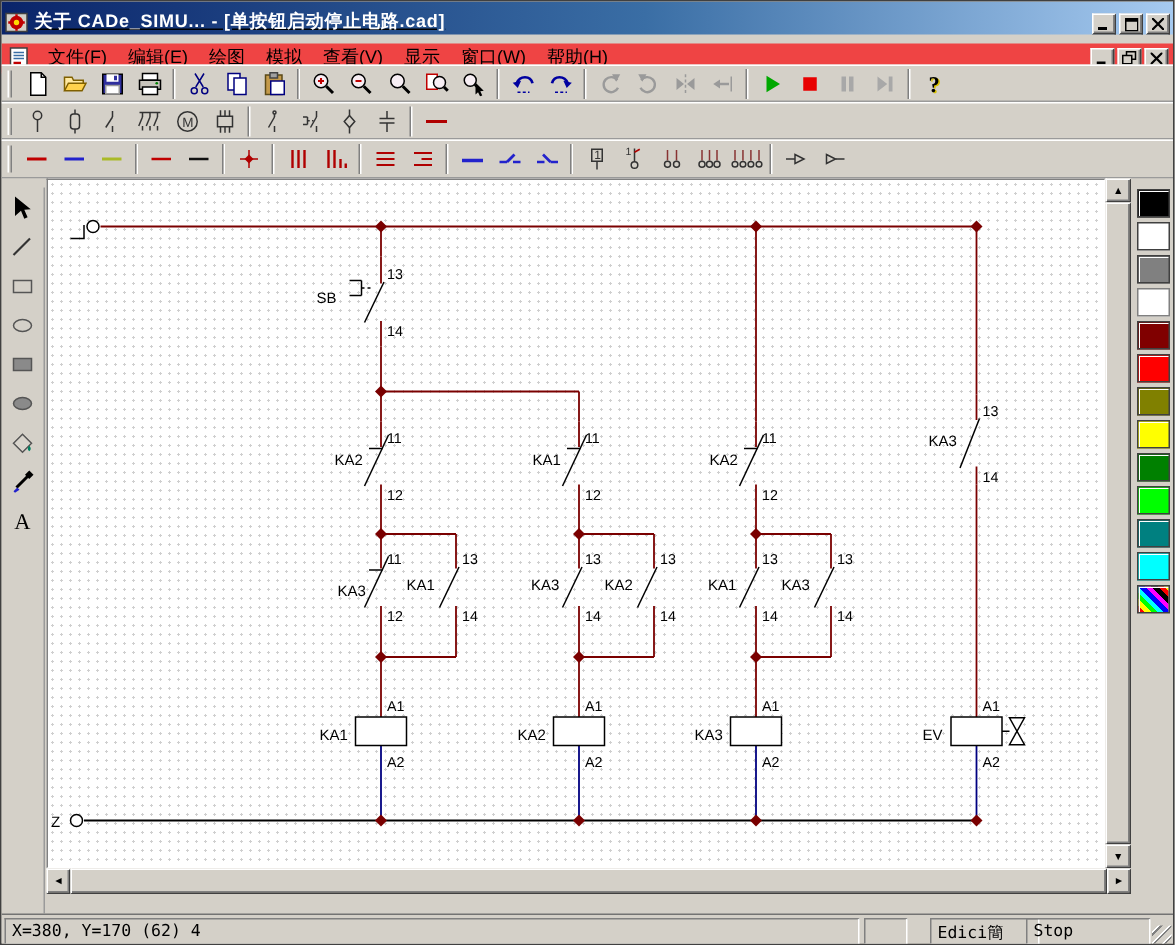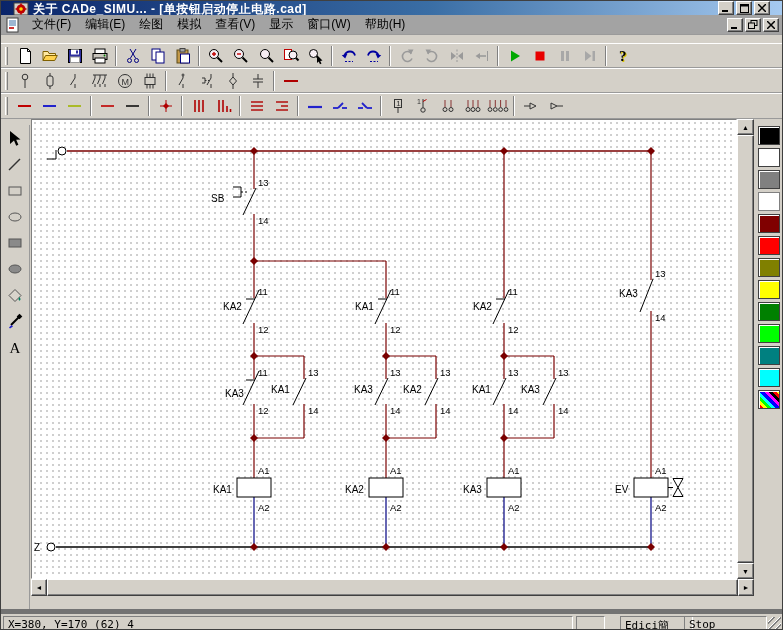--- a/index.html
+++ b/index.html
@@ -2,31 +2,31 @@
 <html><head>
 <meta charset="utf-8">
 <style>
   html,body{margin:0;padding:0;background:#6b6b6b;}
   *{box-sizing:border-box;}
   .win{position:relative;width:783px;height:630px;background:#d4d0c8;overflow:hidden;
        font-family:"Liberation Sans",sans-serif;border:1px solid #404040;}
   
   .titlebar{position:absolute;left:0;top:0;width:100%;height:22px;
     background:linear-gradient(90deg,#0a246a 0%,#3a6ea5 55%,#a6caf0 100%);
-    display:flex;align-items:flex-start;padding:0 12px;}
+    display:flex;align-items:flex-end;padding:0 2px;text-decoration:underline;}
   .titlebar .title-text{color:#fff;font-weight:bold;font-size:12px;margin-left:4px;
     white-space:nowrap;letter-spacing:.5px;}
   .app-icon{width:16px;height:16px;display:inline-block;}
   .win-btns{margin-left:auto;display:flex;gap:2px;}
   .cbtn{width:16px;height:14px;background:#d4d0c8;border:1px solid;
     border-color:#fff #404040 #404040 #fff;box-shadow:inset -1px -1px 0 #808080;
     display:flex;align-items:center;justify-content:center;font-size:9px;line-height:1;
     color:#000;padding:0;}
   
-  .menubar{position:absolute;left:0;top:14px;width:100%;height:20px;background:#a3a3a3;
+  .menubar{position:absolute;left:0;top:28px;width:100%;height:20px;background:#ef4444;
     display:flex;align-items:center;font-size:12px;border-bottom:1px solid #9a9a9a;}
   .menu-item{padding:0 7px;line-height:19px;color:#000;white-space:nowrap;}
   .doc-icon{width:17px;height:16px;margin:0 3px 0 4px;}
   .child-btns{margin-left:auto;display:flex;gap:2px;margin-right:3px;}
   
   .toolbar{position:absolute;left:0;width:100%;background:#d4d0c8;display:flex;
     align-items:center;border-top:1px solid #fff;border-bottom:1px solid #9a9a9a;padding-left:2px;}
   .t1{top:42px;height:25px;} .t2{top:67px;height:25px;} .t3{top:92px;height:26px;}
   .grip{width:3px;height:18px;margin:0 4px 0 2px;border-left:1px solid #fff;border-right:1px solid #808080;}
   .tbtn{width:25px;height:22px;display:flex;align-items:center;justify-content:center;flex:0 0 auto;}
@@ -51,21 +51,21 @@
   .hthumb{position:absolute;left:16px;top:0;width:691px;height:17px;background:#d4d0c8;
     border:1px solid;border-color:#fff #404040 #404040 #fff;box-shadow:inset -1px -1px 0 #808080;}
   
   .colorcol{position:absolute;left:755px;top:7px;width:26px;}
   .swatch{width:22px;height:19px;margin:0 auto 3px auto;border:1px solid #404040;
     box-shadow:1px 1px 0 #fff inset;}
   .swatch.transparent{background:#fff;border:1px solid #808080;}
   .swatch.rainbow{background:repeating-linear-gradient(45deg,#f00 0 3px,#ff0 3px 6px,#0f0 6px 9px,#0ff 9px 12px,#00f 12px 15px,#f0f 15px 18px,#000 18px 21px);}
   
   .statusbar{position:absolute;left:0;top:608px;width:100%;height:22px;background:#d4d0c8;
-    border-top:5px solid #737373;font-family:"DejaVu Sans Mono",monospace;font-size:11px;}
+    border-top:1px solid #737373;font-family:"DejaVu Sans Mono",monospace;font-size:11px;}
   .spanel{position:absolute;top:2px;height:18px;border:1px solid;border-color:#808080 #fff #fff #808080;
     padding:1px 4px;white-space:nowrap;overflow:hidden;color:#000;}
   .sgrip{position:absolute;right:1px;bottom:1px;width:13px;height:13px;
     background:repeating-linear-gradient(135deg,transparent 0 3px,#fff 3px 4px,#808080 4px 5px);}
 </style>
 </head>
 <body>
 
 <div class="win">
 

